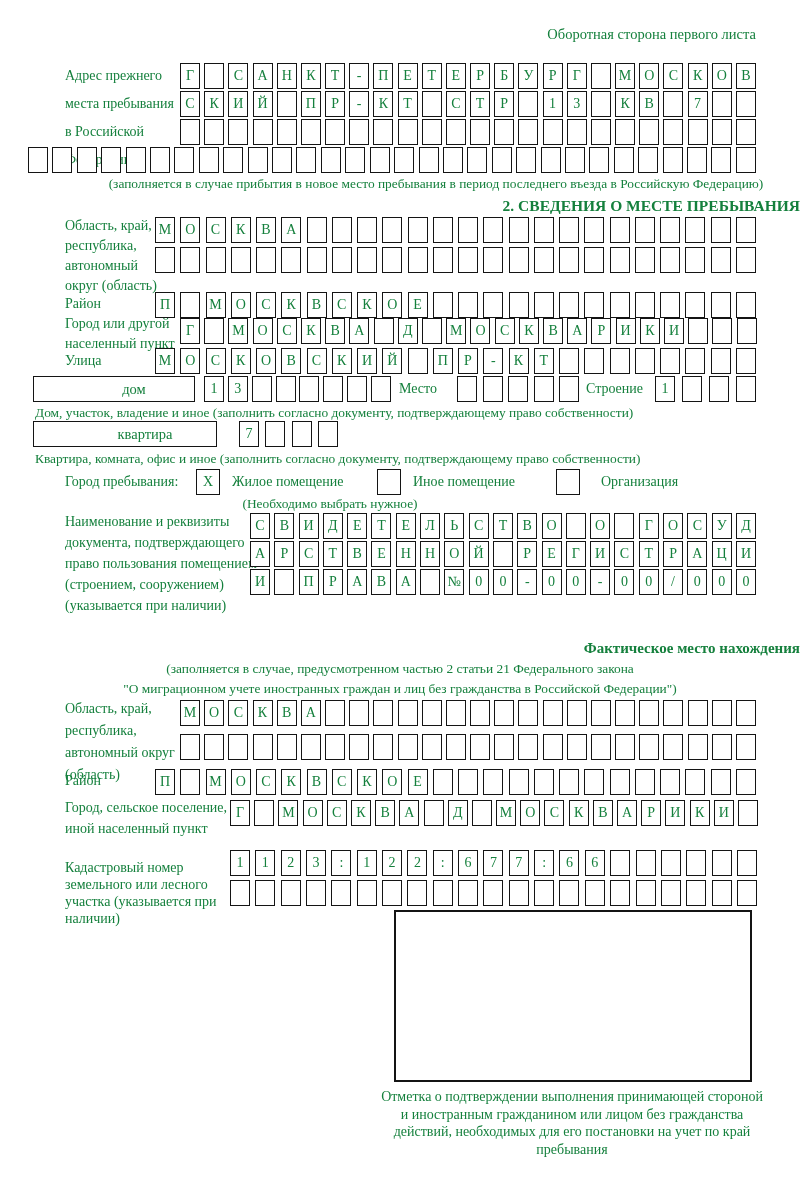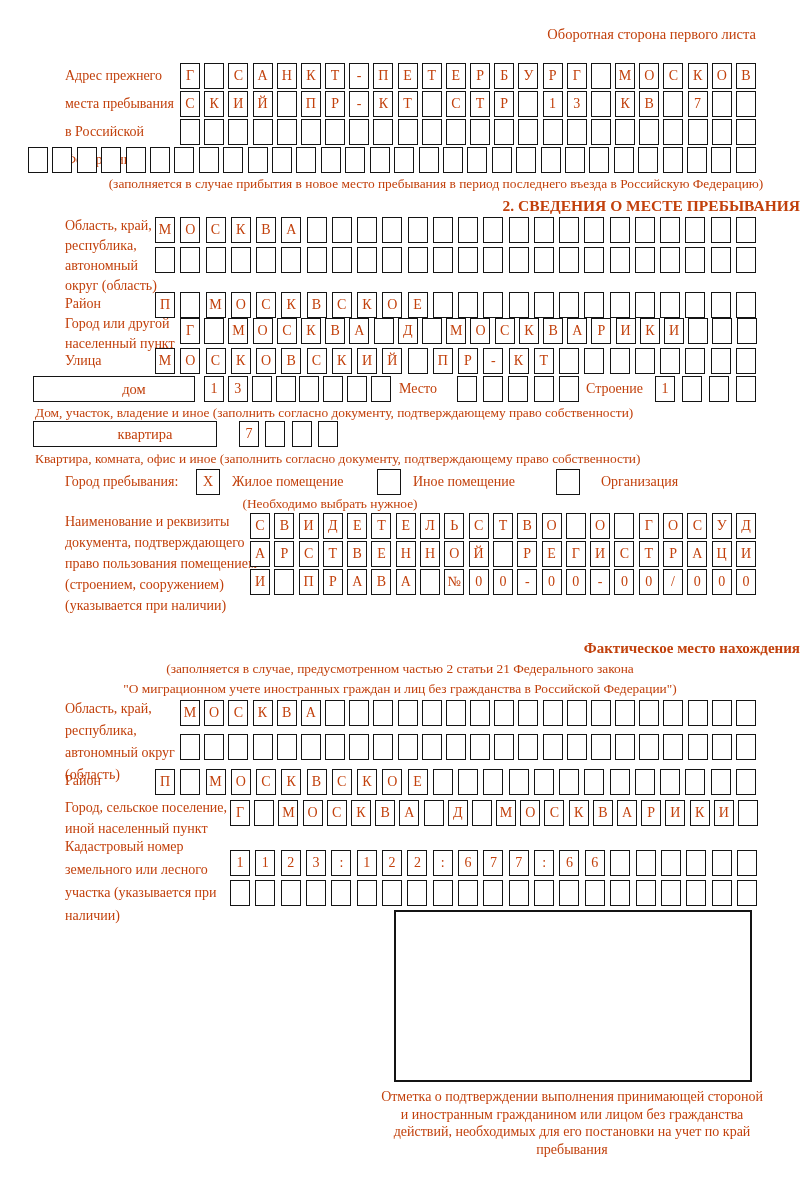--- a/index.html
+++ b/index.html
@@ -1,16 +1,16 @@
 <!DOCTYPE html>
 <html><head>
 <meta charset="utf-8">
 <style>
   html,body{margin:0;padding:0;background:#fff;}
-  .page{position:relative;width:800px;height:1180px;background:#fff;color:#c2410c;
+  .page{position:relative;width:800px;height:1180px;background:#fff;color:#15803d;
         font-family:"Liberation Serif","DejaVu Serif",serif;overflow:hidden;}
   .abs{position:absolute;}
   .lbl{position:absolute;font-size:14px;line-height:20px;}
   .note{position:absolute;font-size:13.4px;}
   .center{text-align:center;}
   .title{position:absolute;left:0;width:100%;text-align:right;font-weight:bold;font-size:15.5px;}
   .cellrow{position:absolute;display:flex;justify-content:space-between;height:26px;}
   .cell{box-sizing:border-box;flex:0 0 20px;width:20px;height:26px;border:1.8px solid #141414;
         display:flex;align-items:center;justify-content:center;font-size:14px;background:#fff;}
   .chk .cell{flex:0 0 24px;width:24px;}
@@ -506,21 +506,21 @@
       <span class="cell">К</span>
       <span class="cell">В</span>
       <span class="cell">А</span>
       <span class="cell">Р</span>
       <span class="cell">И</span>
       <span class="cell">К</span>
       <span class="cell">И</span>
       <span class="cell"></span>
     </div>
 
-  <div class="lbl" style="top:835px;left:65px;width:152px;line-height:23px;">Кадастровый номер земельного или лесного участка (указывается при наличии)</div>
+  <div class="lbl" style="top:859px;left:65px;width:152px;line-height:17px;">Кадастровый номер земельного или лесного участка (указывается при наличии)</div>
   <div class="cellrow" style="top:850px;left:230px;width:527px;">
       <span class="cell">1</span>
       <span class="cell">1</span>
       <span class="cell">2</span>
       <span class="cell">3</span>
       <span class="cell">:</span>
       <span class="cell">1</span>
       <span class="cell">2</span>
       <span class="cell">2</span>
       <span class="cell">:</span>

